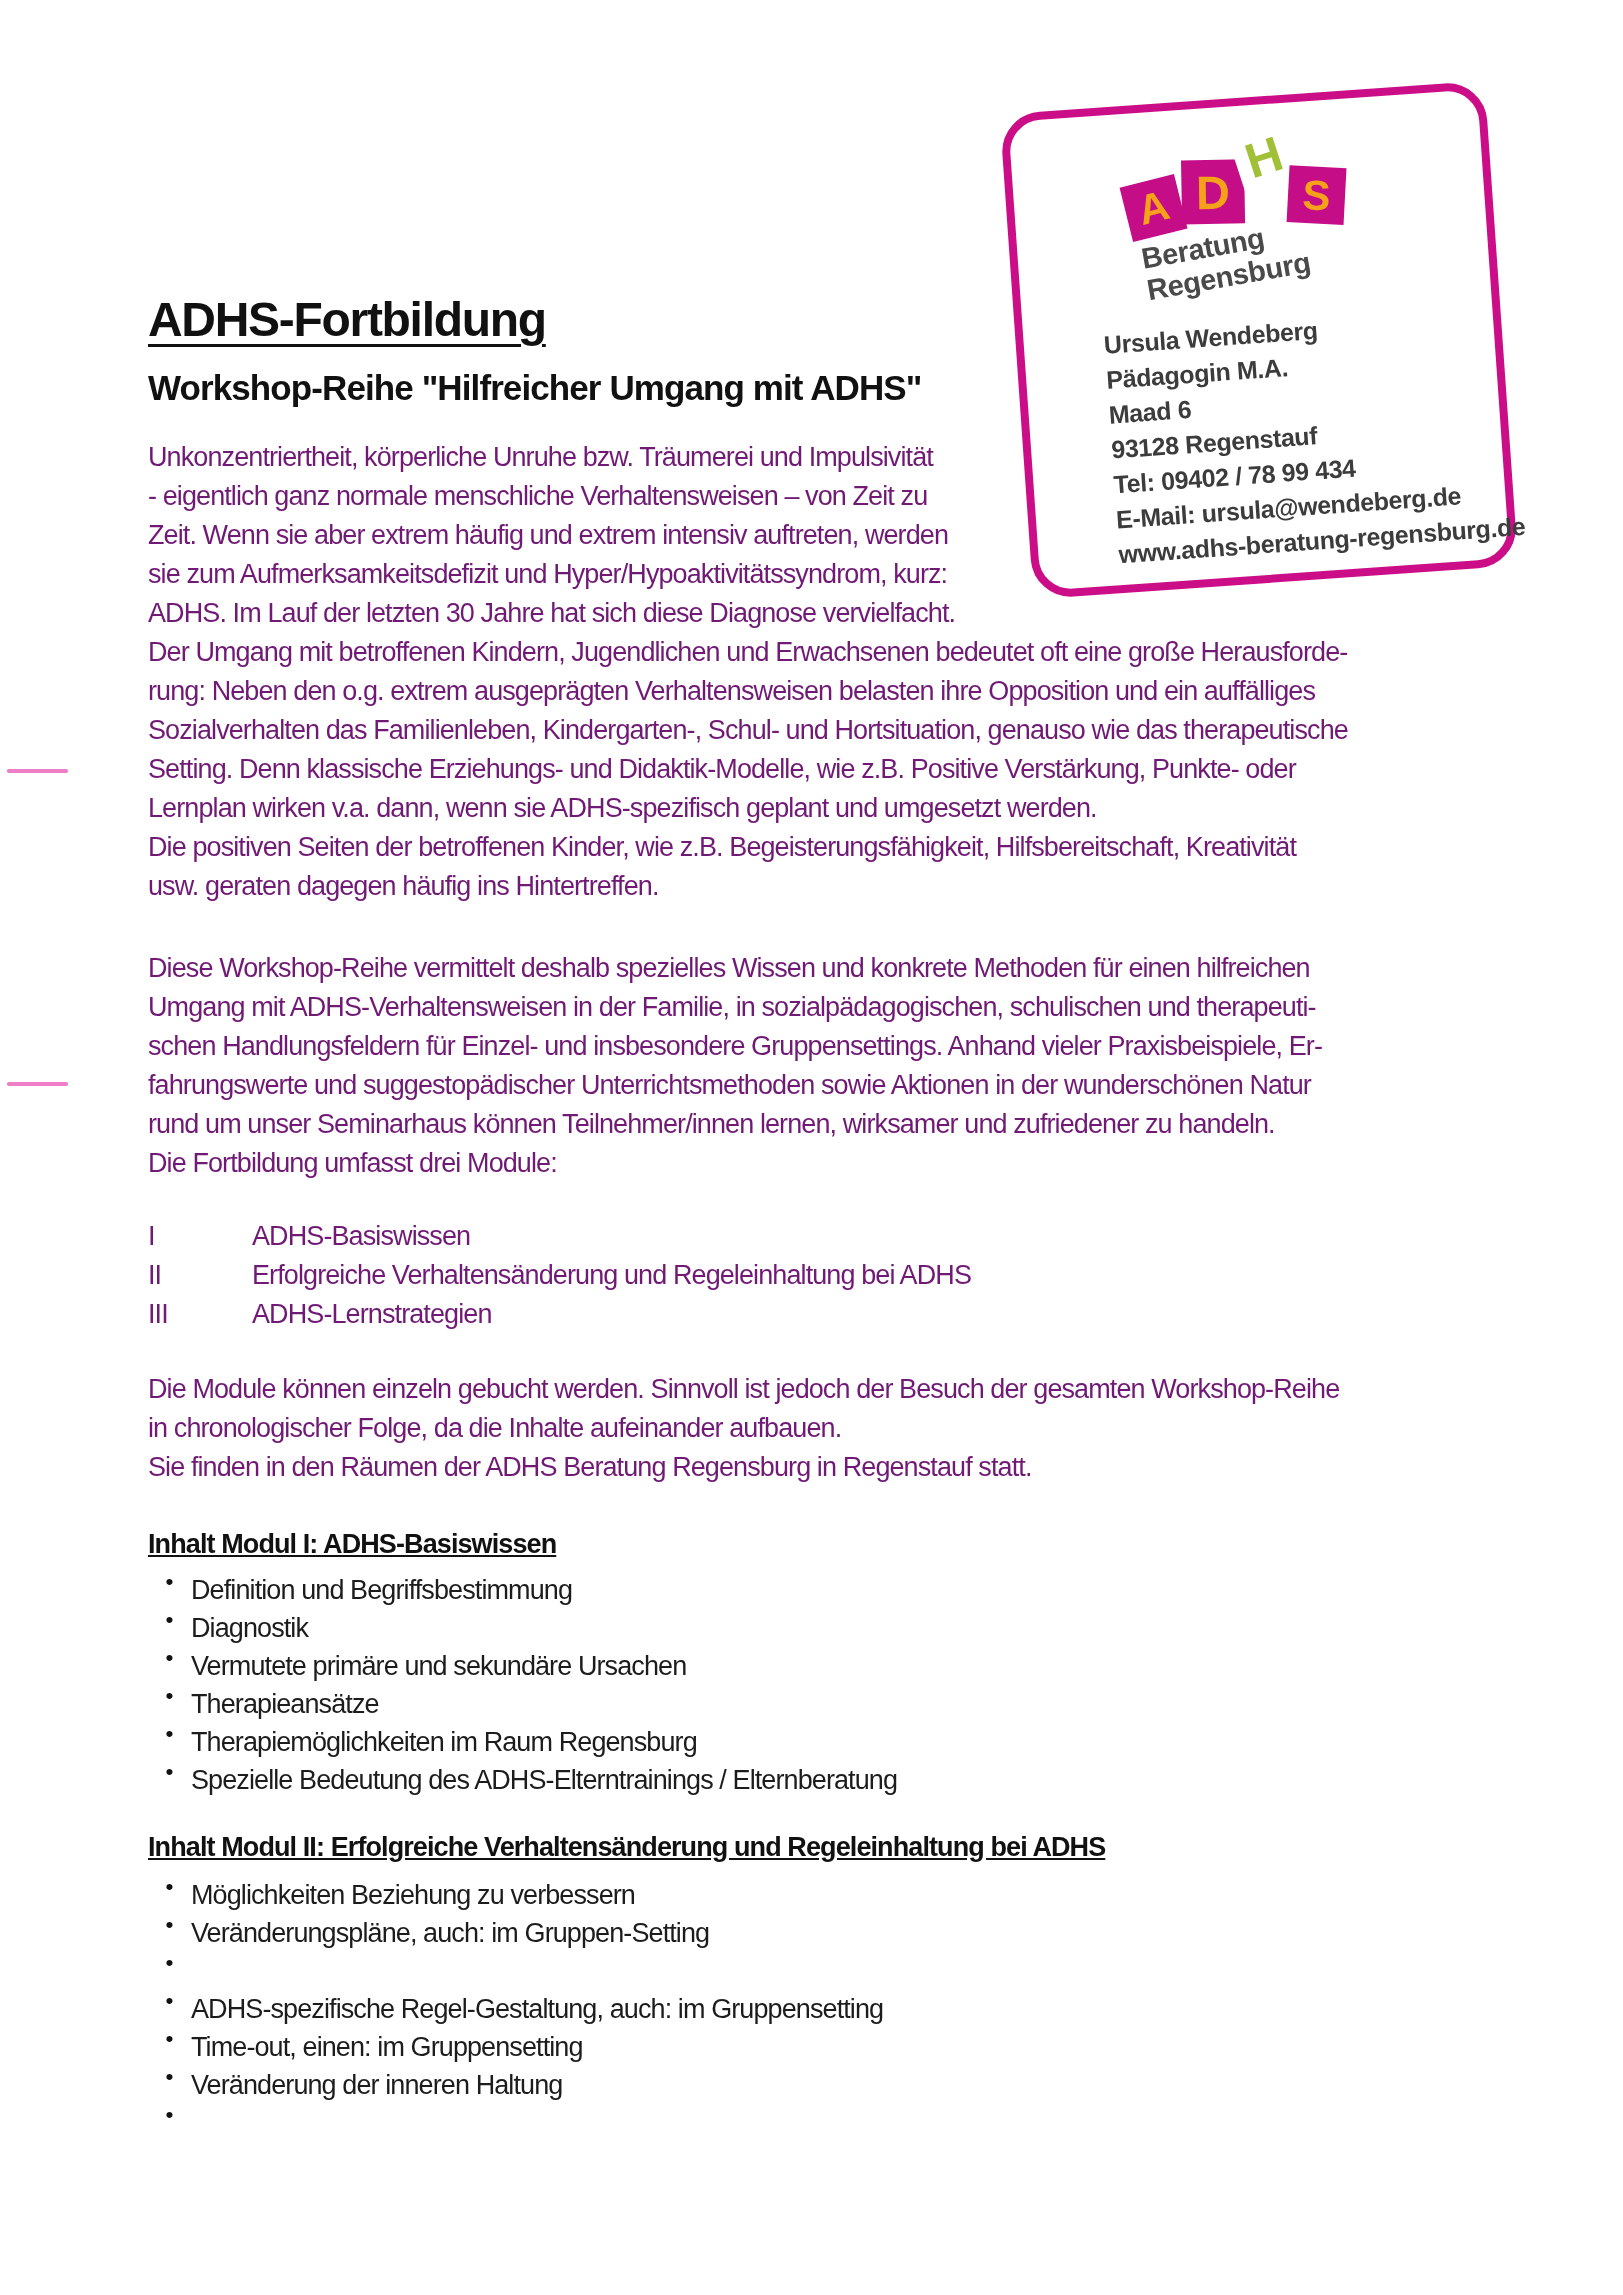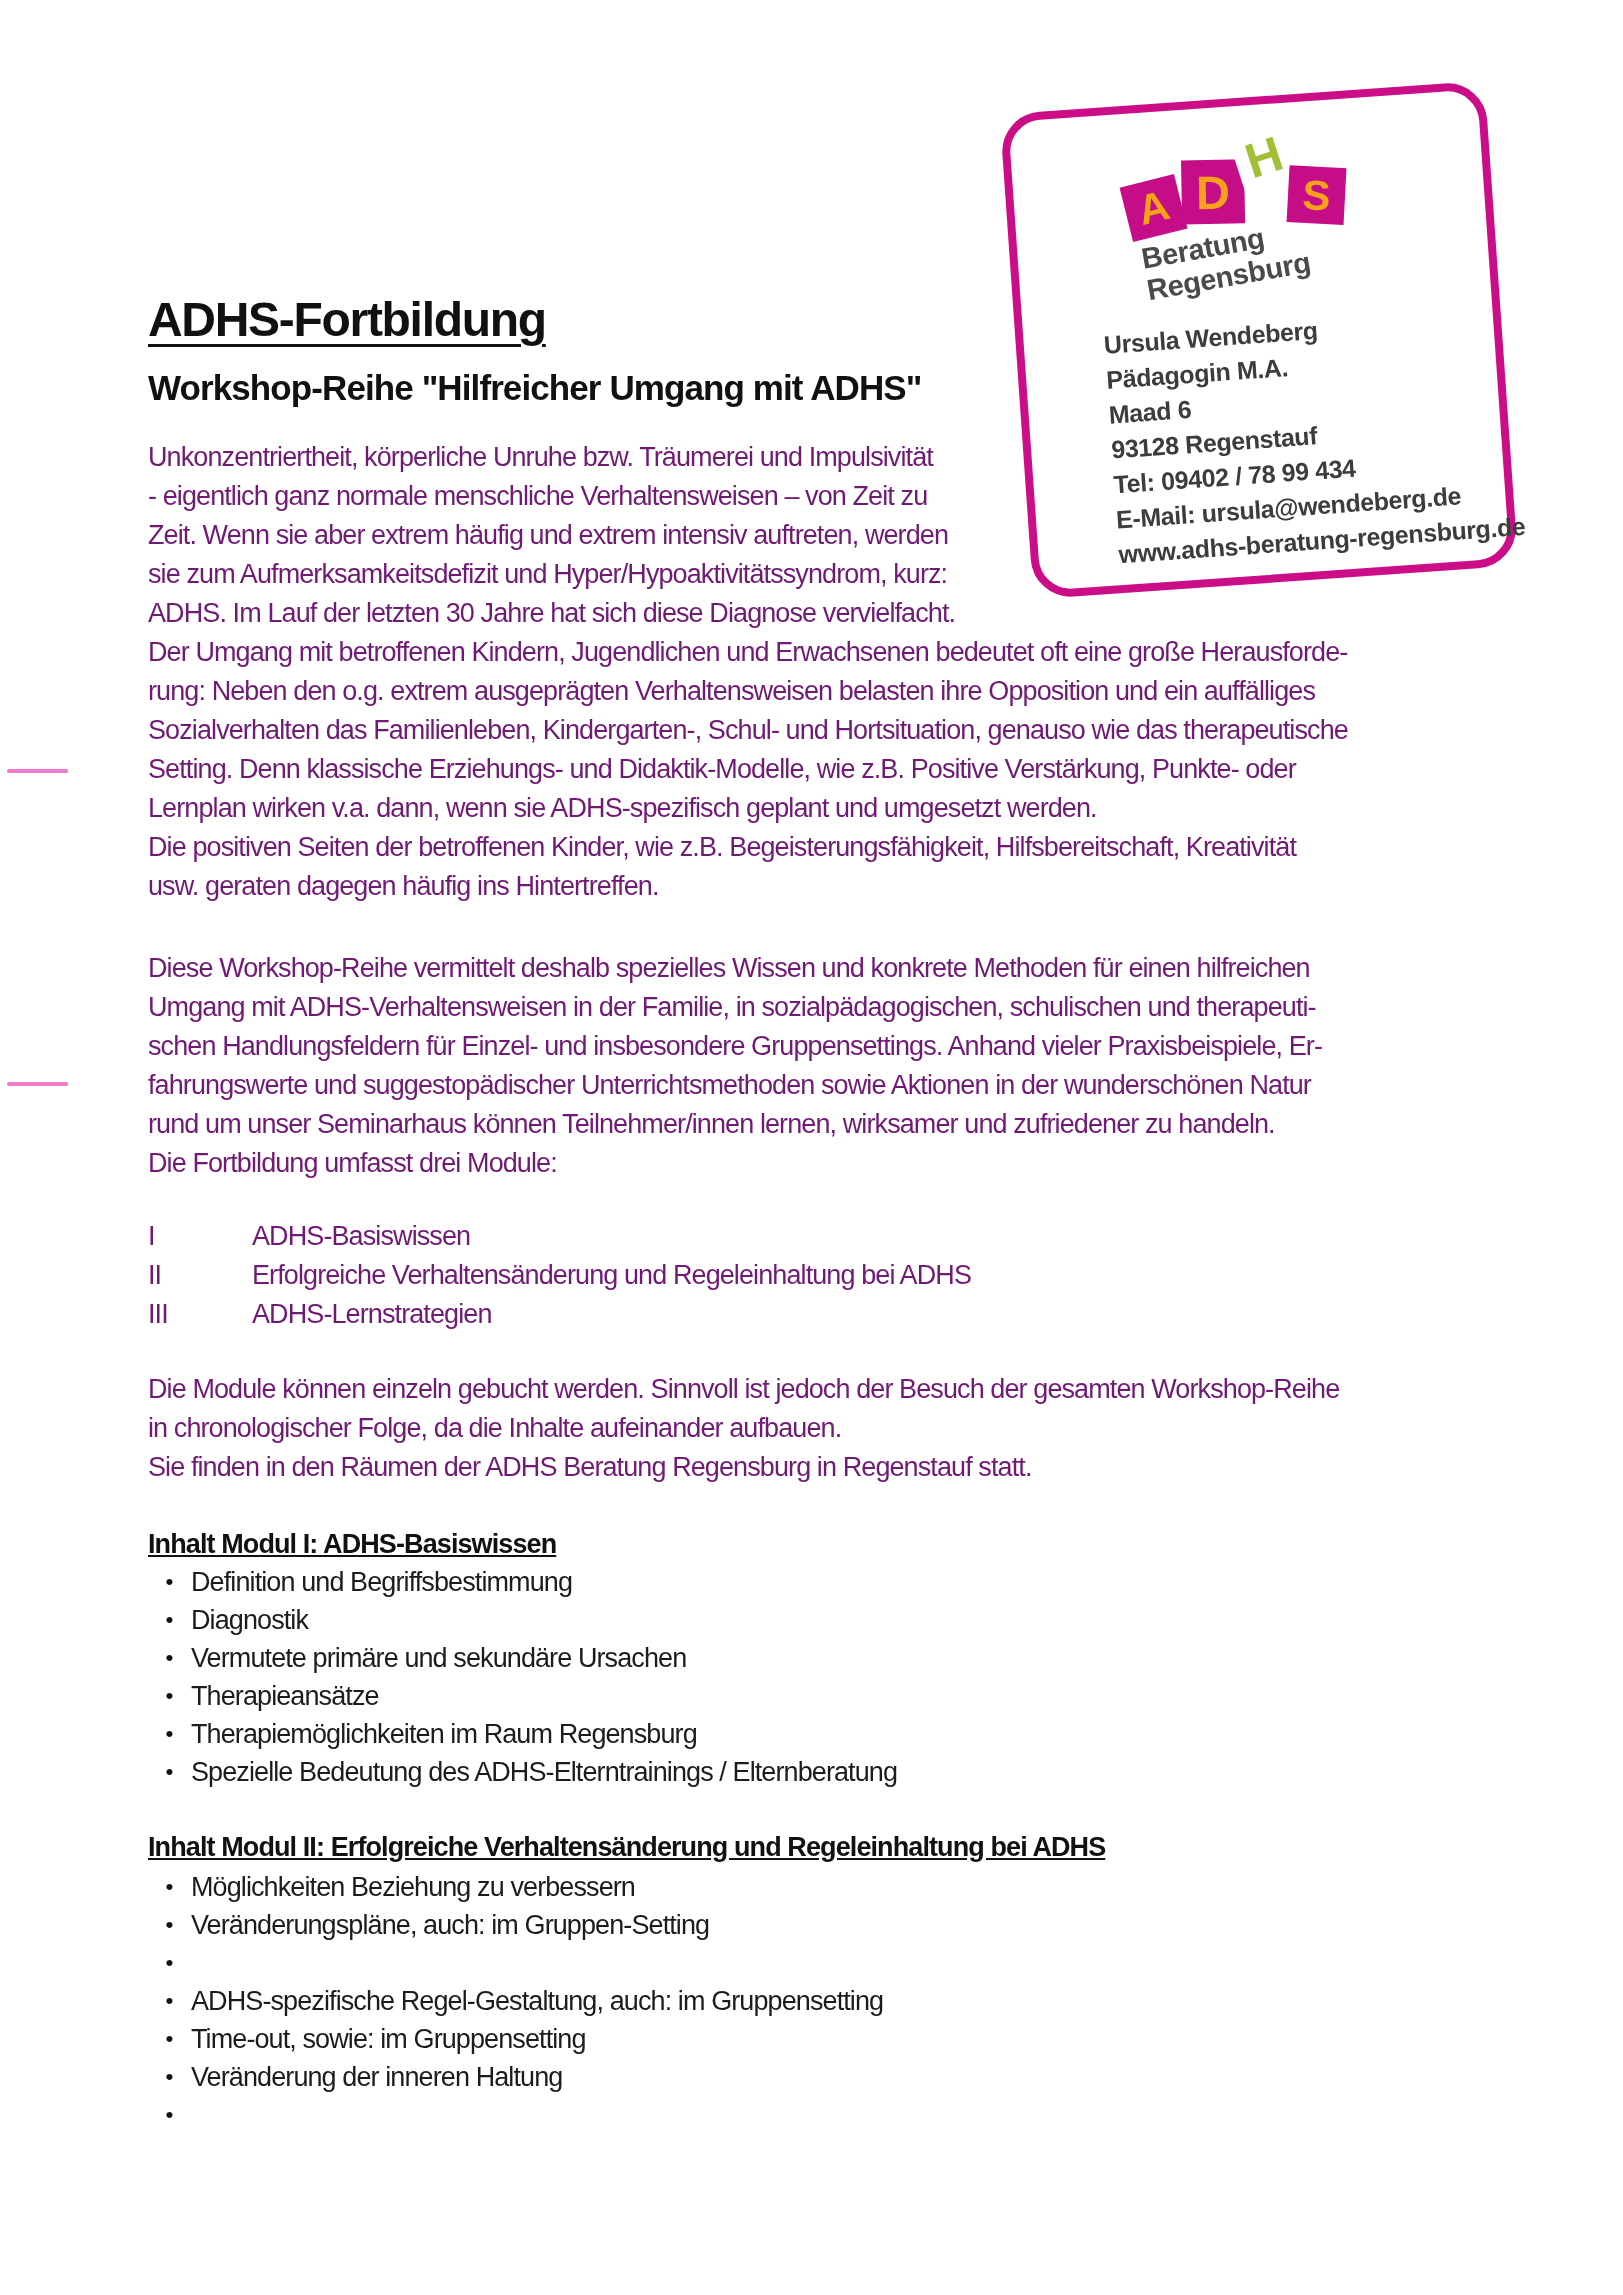--- a/index.html
+++ b/index.html
@@ -46,21 +46,21 @@
   .heading2{top:1828px;}
   
   .bullet-list{left:148px;}
   .list1{top:1563px;}
   .list2{top:1868px;}
   .bullet-row{display:flex;height:38px;align-items:flex-start;}
   .bullet-dot{
     flex:0 0 43px;width:43px;padding-left:17.4px;box-sizing:border-box;
     font-size:22.6px;line-height:38px;color:#111;
   }
-  .bullet-text{font-size:27px;line-height:38px;letter-spacing:-0.9px;}
+  .bullet-text{font-size:27px;line-height:38px;letter-spacing:-0.9px;margin-top:8px;}
   
   .pink-dash{height:3.5px;width:61px;left:7px;background:#f07ec7;border-radius:1.7px;}
   .dash1{top:769px;}
   .dash2{top:1082px;}
   
   .logo-card{
     left:1016px;top:97px;width:486px;height:486px;
     background:#ffffff;
     border:8.7px solid #cb0e88;
     border-radius:40px;
@@ -181,21 +181,21 @@
       </div>
     <div class="bullet-row">
         <span class="bullet-dot">•</span>
       </div>
     <div class="bullet-row">
         <span class="bullet-dot">•</span>
         <span class="bullet-text">ADHS-spezifische Regel-Gestaltung, auch: im Gruppensetting</span>
       </div>
     <div class="bullet-row">
         <span class="bullet-dot">•</span>
-        <span class="bullet-text">Time-out, sowie: im Gruppensetting</span>
+        <span class="bullet-text">Time-out, einen: im Gruppensetting</span>
       </div>
     <div class="bullet-row">
         <span class="bullet-dot">•</span>
         <span class="bullet-text">Veränderung der inneren Haltung</span>
       </div>
     <div class="bullet-row">
         <span class="bullet-dot">•</span>
       </div>
   </div>
 

